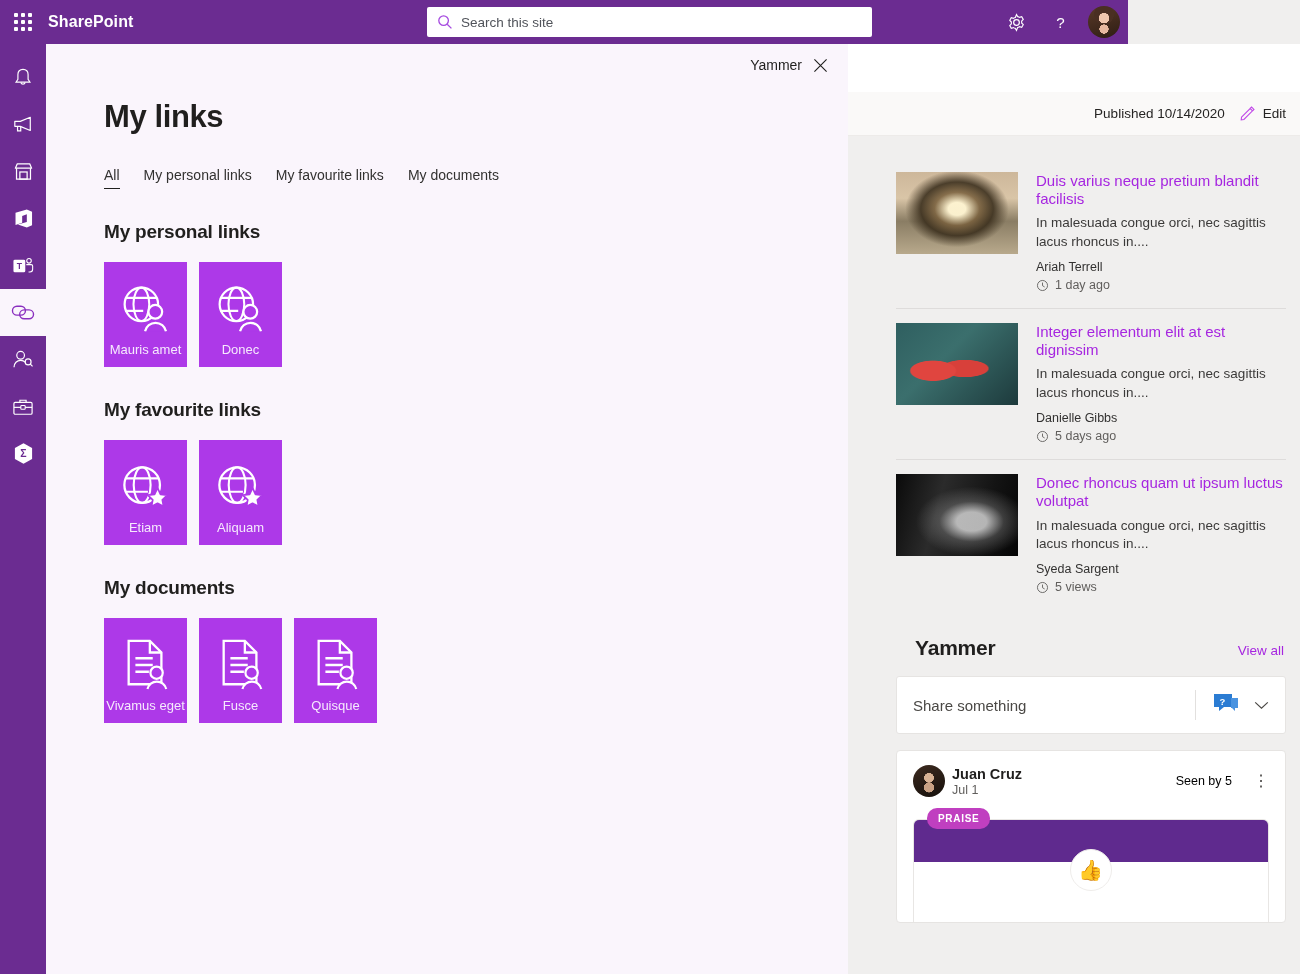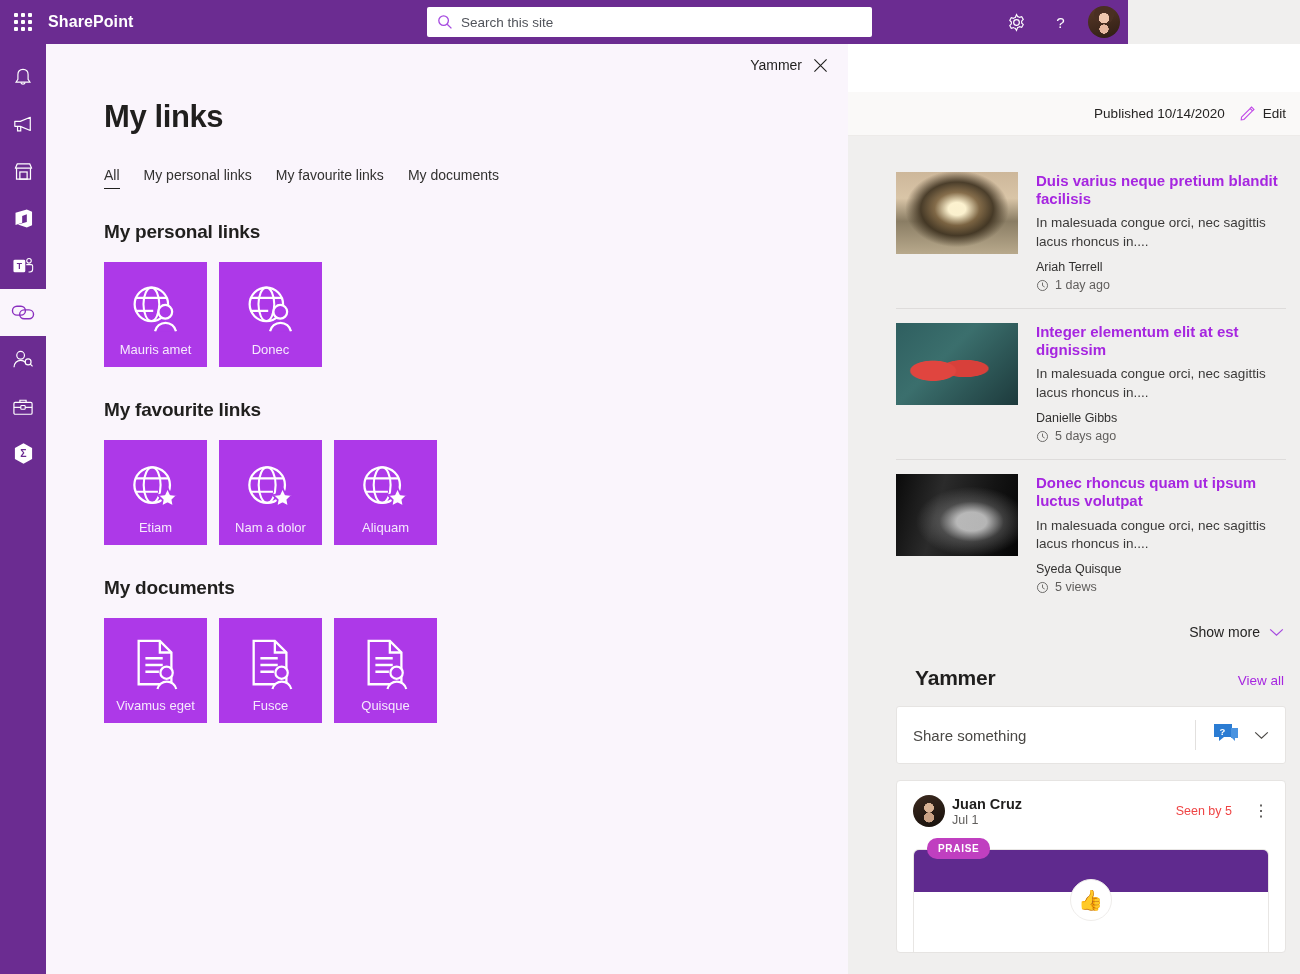--- a/index.html
+++ b/index.html
@@ -89,21 +89,21 @@
     background: radial-gradient(ellipse at 35% 55%, #e0453f 0 28%, transparent 30%),
                 radial-gradient(ellipse at 72% 50%, #d8403a 0 26%, transparent 28%);
   }
   .thumb-c { background: linear-gradient(105deg, #0a0a0a 0%, #2b2b2b 35%, #141414 70%, #050505 100%); position: relative; }
   .thumb-c::after {
     content: ""; position: absolute; inset: 0;
     background: radial-gradient(ellipse at 62% 58%, rgba(235,235,235,.75) 0 14%, rgba(150,150,150,.35) 30%, transparent 52%);
   }
   .news-body { flex: 1; min-width: 0; }
   .news-title {
-    font-size: 15px; line-height: 1.18; font-weight: bold; color: #a626e0;
+    font-size: 15px; line-height: 1.18; font-weight: normal; color: #a626e0;
     cursor: pointer; margin-bottom: 7px;
   }
   .news-desc { font-size: 13.5px; line-height: 1.36; color: #3b3a39; margin-bottom: 9px; }
   .news-author { font-size: 12.5px; color: #323130; margin-bottom: 4px; }
   .news-meta { font-size: 12.5px; color: #605e5c; display: flex; align-items: center; gap: 6px; }
   .showmore {
     display: flex; align-items: center; justify-content: flex-end; gap: 9px;
     font-size: 14px; color: #252423; cursor: pointer; padding: 14px 2px 0 0;
   }
   .yammer-head {
@@ -125,21 +125,21 @@
   .ypost-head { display: flex; align-items: center; gap: 7px; }
   .ypost-av {
     width: 32px; height: 32px; border-radius: 50%; flex: none;
     background:
       radial-gradient(circle at 50% 70%, #c9a184 0 18%, transparent 19%),
       radial-gradient(circle at 50% 40%, #d8b294 0 19%, transparent 20%),
       linear-gradient(160deg, #3c2a1f, #16100c);
   }
   .ypost-name { font-size: 14.5px; font-weight: bold; color: #201f1e; }
   .ypost-date { font-size: 12.5px; color: #605e5c; margin-top: 1px; }
-  .ypost-seen { font-size: 12.5px; color: #ef4444; margin-left: auto; }
+  .ypost-seen { font-size: 12.5px; color: #000000; margin-left: auto; }
   .ypost-kebab { margin-left: 14px; cursor: pointer; color: #484644; font-size: 16px; line-height: 1; letter-spacing: 0; }
   .praise-wrap { position: relative; margin-top: 22px; }
   .praise-badge {
     position: absolute; left: 14px; top: -11px; background: #c03fc0; color: #fff;
     font-size: 10px; font-weight: bold; letter-spacing: .7px; padding: 5px 11px; border-radius: 10px; z-index: 3;
   }
   .praise-card {
     border-radius: 6px 6px 0 0; overflow: hidden; border: 1px solid #e8e6e4; border-bottom: none;
   }
   .praise-top { height: 42px; background: #5f2a8e; }
@@ -161,21 +161,21 @@
   }
   .panel-inner { padding: 55px 0 0 58px; }
   .panel-title { font-size: 31px; font-weight: bold; color: #201f1e; letter-spacing: -.4px; }
   .tabs { display: flex; gap: 24px; margin-top: 32px; }
   .tab { font-size: 14px; color: #323130; padding-bottom: 5px; cursor: pointer; }
   .tab.active { border-bottom: 1.5px solid #201f1e; }
   .section { margin-top: 32px; }
   .section-title { font-size: 19px; font-weight: bold; color: #201f1e; letter-spacing: -.2px; }
   .tiles { display: flex; gap: 12px; margin-top: 19px; }
   .tile {
-    width: 103px; height: 105px; background: #ad39e8; position: relative; cursor: pointer;
+    width: 83px; height: 105px; background: #ad39e8; position: relative; cursor: pointer;
     display: flex; align-items: center; justify-content: center;
   }
   .tile svg { display: block; margin-top: -12px; }
   .tile-label {
     position: absolute; left: 0; right: 0; bottom: 10px; text-align: center;
     font-size: 13px; color: #f6e9fd;
   }
 </style>
 </head>
 <body>
@@ -232,37 +232,31 @@
           </div>
         </div>
       </div>
       <div class="news-divider"></div>
 
       <div class="news-item">
         <div class="news-thumb thumb-c"></div>
         <div class="news-body">
           <div class="news-title">Donec rhoncus quam ut ipsum luctus volutpat</div>
           <div class="news-desc">In malesuada congue orci, nec sagittis lacus rhoncus in....</div>
-          <div class="news-author">Syeda Quisque</div>
+          <div class="news-author">Syeda Sargent</div>
           <div class="news-meta">
             <svg width="13" height="13" viewBox="0 0 16 16">
               <circle cx="8" cy="8" r="6.2" fill="none" stroke="#605e5c" stroke-width="1.1"></circle>
               <path d="M8 4.4 V8.2 L10.6 9.8" fill="none" stroke="#605e5c" stroke-width="1.1"></path>
             </svg>
             <span>5 views</span>
           </div>
         </div>
       </div>
 
-      <div class="showmore">
-        <span>Show more</span>
-        <svg width="15" height="9" viewBox="0 0 16 10">
-          <path d="M1 1.5 L8 8 L15 1.5" fill="none" stroke="#a64be0" stroke-width="1.4"></path>
-        </svg>
-      </div>
 
       <div class="yammer-head">
         <div class="yammer-title">Yammer</div>
         <div class="yammer-viewall">View all</div>
       </div>
 
       <div class="share-box">
         <div class="share-text">Share something</div>
         <div class="share-sep"></div>
         <svg class="share-ico" viewBox="0 0 28 26">
@@ -354,29 +348,20 @@
             </svg>
             <div class="tile-label">Etiam</div>
           </div>
           <div class="tile">
             <svg width="54" height="50" viewBox="0 0 56 52">
               <circle cx="24" cy="24" r="18.5" fill="none" stroke="#fff" stroke-width="2.4"></circle>
               <ellipse cx="24" cy="24" rx="8.8" ry="18.5" fill="none" stroke="#fff" stroke-width="2.2"></ellipse>
               <path d="M6.5 17 H41.5 M6.5 31 H30" fill="none" stroke="#fff" stroke-width="2.2"></path>
               <path d="M40 27 l3.1 6.6 l7 .9 l-5.1 4.8 l1.3 7 l-6.3 -3.4 l-6.3 3.4 l1.3 -7 l-5.1 -4.8 l7 -.9 z" fill="#fff" stroke="#ad39e8" stroke-width="1.8" stroke-linejoin="round"></path>
             </svg>
-            <div class="tile-label">Nam a dolor</div>
-          </div>
-          <div class="tile">
-            <svg width="54" height="50" viewBox="0 0 56 52">
-              <circle cx="24" cy="24" r="18.5" fill="none" stroke="#fff" stroke-width="2.4"></circle>
-              <ellipse cx="24" cy="24" rx="8.8" ry="18.5" fill="none" stroke="#fff" stroke-width="2.2"></ellipse>
-              <path d="M6.5 17 H41.5 M6.5 31 H30" fill="none" stroke="#fff" stroke-width="2.2"></path>
-              <path d="M40 27 l3.1 6.6 l7 .9 l-5.1 4.8 l1.3 7 l-6.3 -3.4 l-6.3 3.4 l1.3 -7 l-5.1 -4.8 l7 -.9 z" fill="#fff" stroke="#ad39e8" stroke-width="1.8" stroke-linejoin="round"></path>
-            </svg>
             <div class="tile-label">Aliquam</div>
           </div>
         </div>
       </div>
 
       <div class="section">
         <div class="section-title">My documents</div>
         <div class="tiles">
           <div class="tile">
             <svg width="52" height="54" viewBox="0 0 54 56">

